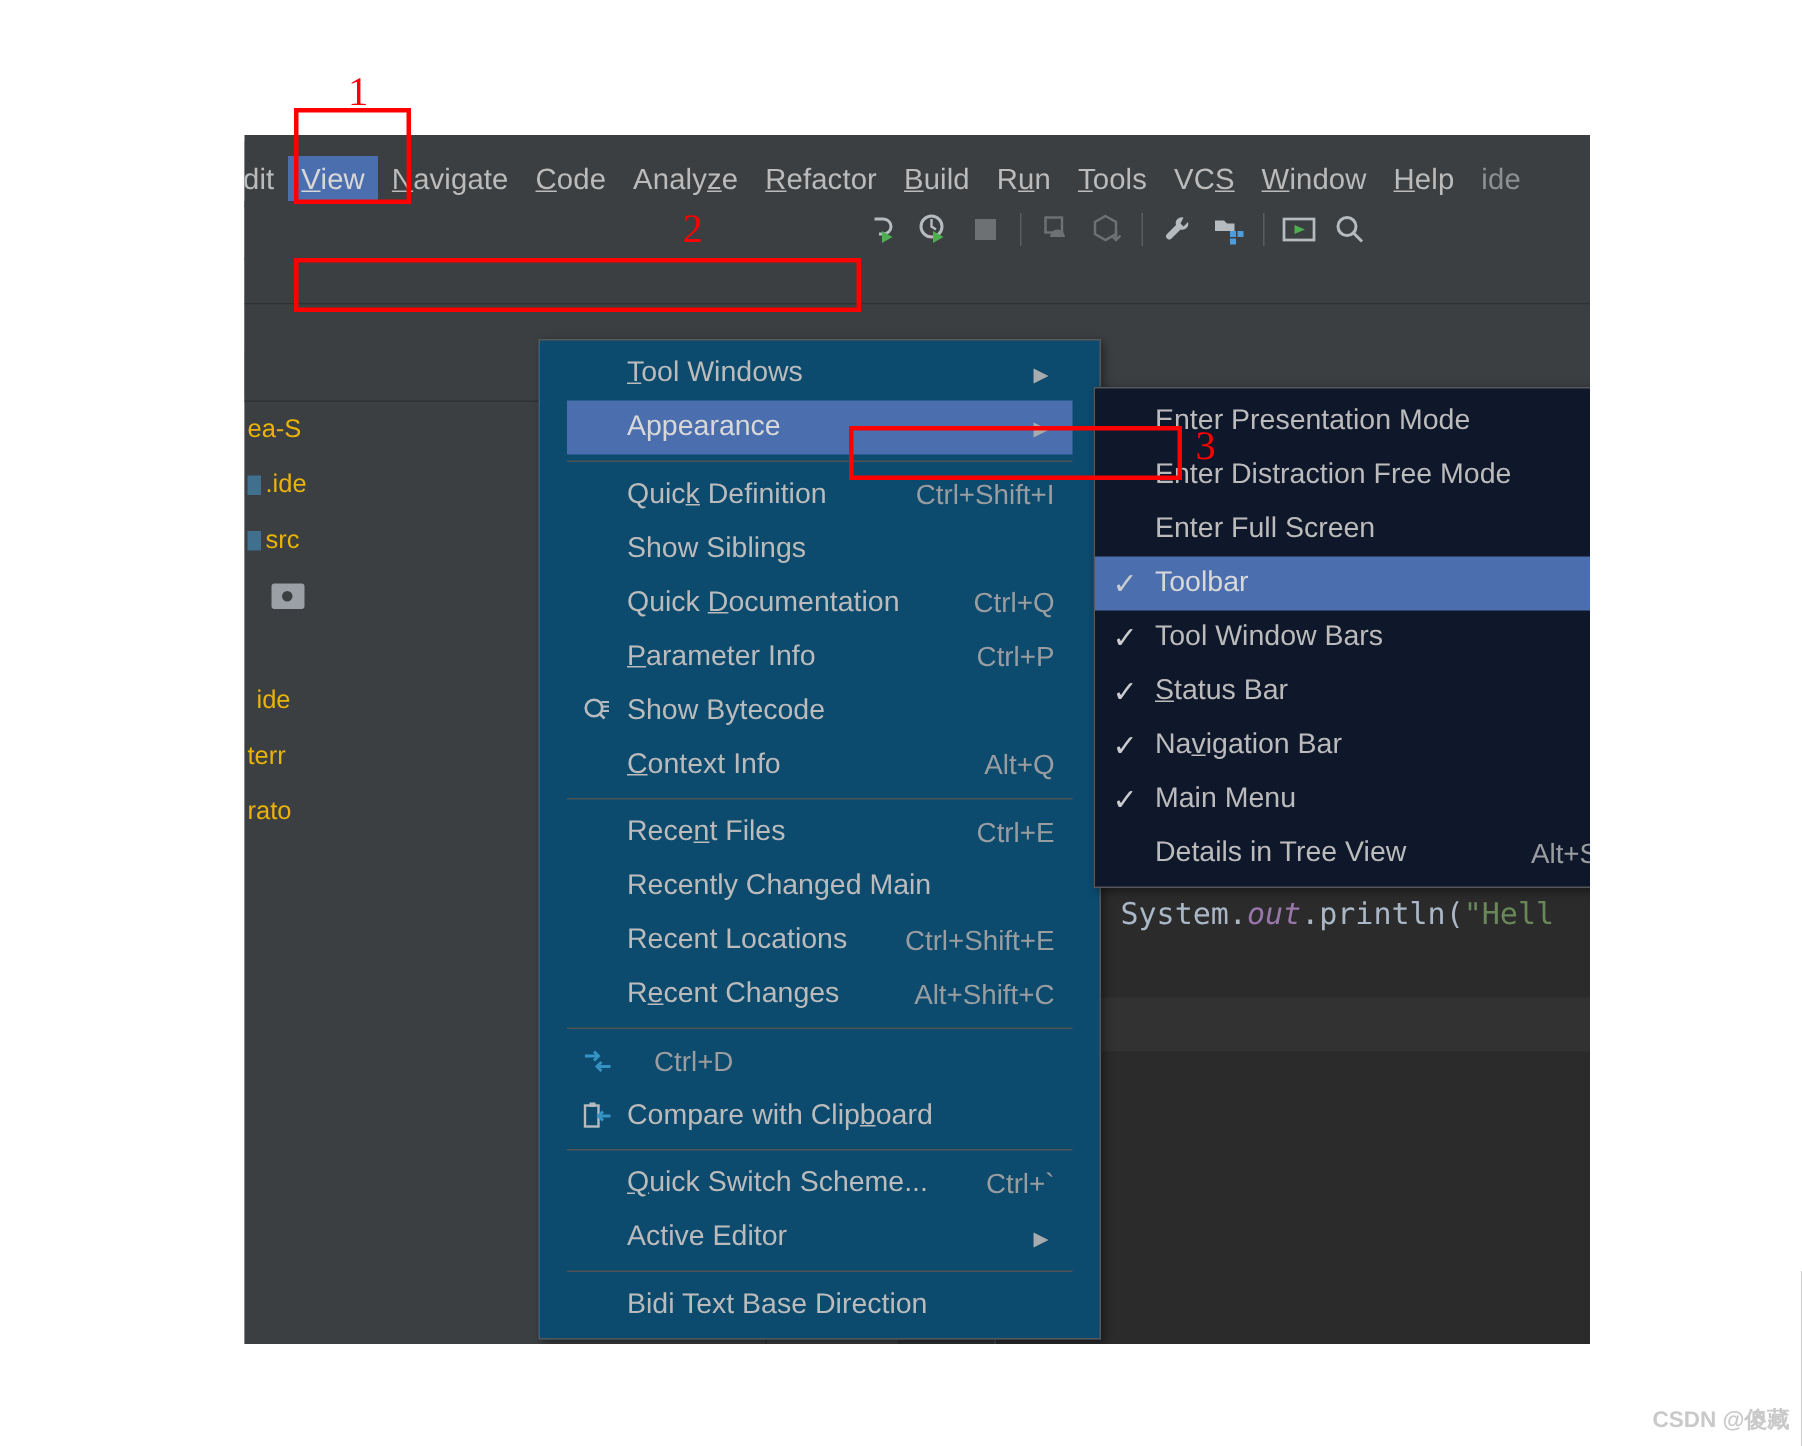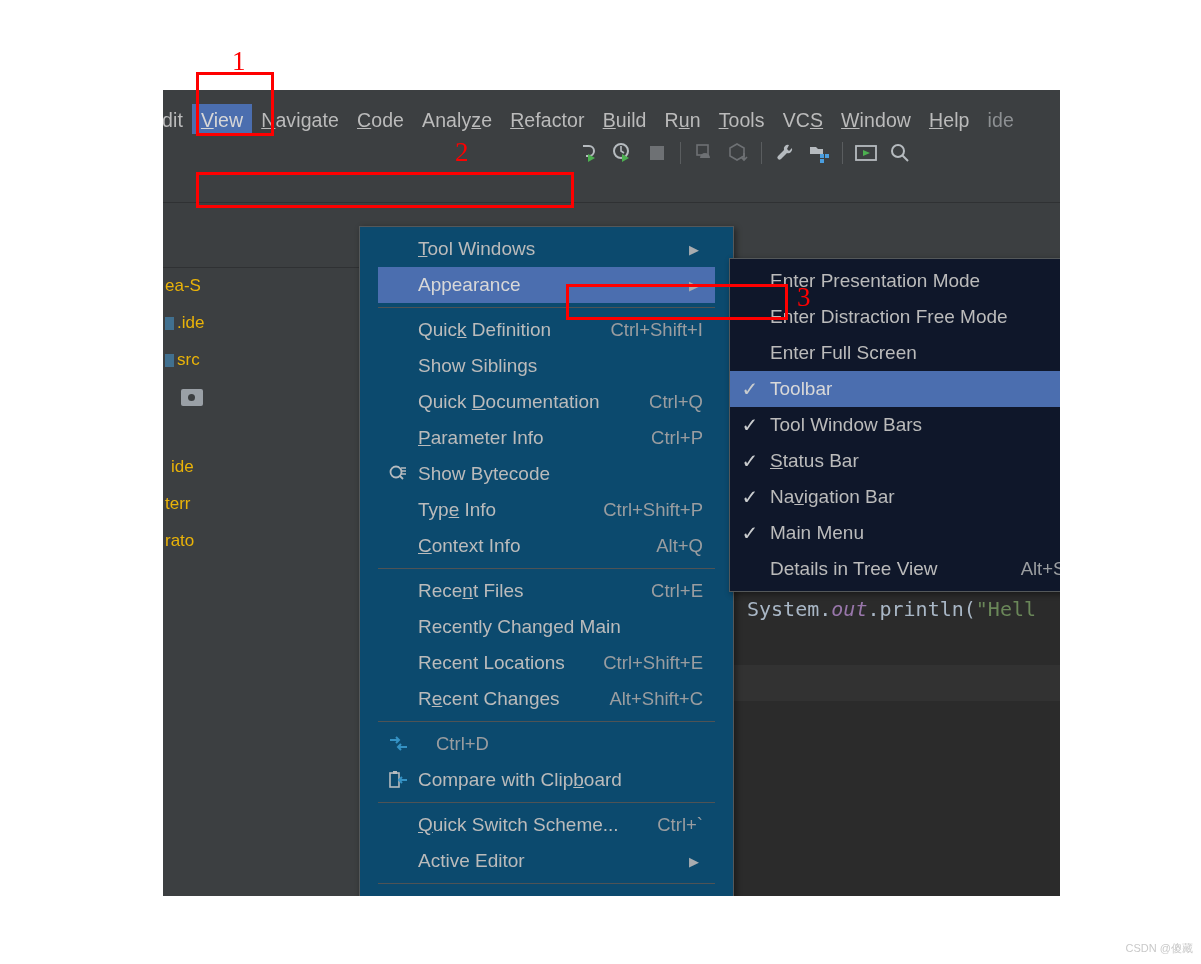--- a/index.html
+++ b/index.html
@@ -243,21 +243,22 @@
     font-size: 27px;
     font-family: "Liberation Serif", serif;
     line-height: 1;
   }
 
   #watermark {
     position: absolute;
     right: 8px;
     bottom: 8px;
     color: #c9c9c9;
-    font-size: 11px;
+    font-size: 15px;
+    font-weight: bold;
   }
 
   
   svg { display: block; }
 </style>
 </head>
 <body>
 
 <div id="ide-window">
 
@@ -445,25 +446,20 @@
         <svg width="21" height="21" viewBox="0 0 21 21">
           <circle cx="8" cy="8" r="5.5" fill="none" stroke="#b6bbbf" stroke-width="1.8"></circle>
           <path d="M11.5 11.5 L15 15" stroke="#b6bbbf" stroke-width="1.8"></path>
           <path d="M13 4 h5 M13 7 h5 M13 10 h5" stroke="#b6bbbf" stroke-width="1.4"></path>
         </svg>
       </span>
       <span class="lbl">Show Bytecode</span>
       <span class="acc"></span>
     </div>
 
-    <div class="mitem">
-      <span class="ico"></span>
-      <span class="lbl">Typ<span class="mn">e</span> Info</span>
-      <span class="acc">Ctrl+Shift+P</span>
-    </div>
 
     <div class="mitem">
       <span class="ico"></span>
       <span class="lbl"><span class="mn">C</span>ontext Info</span>
       <span class="acc">Alt+Q</span>
     </div>
 
     <div class="msep"></div>
 
     <div class="mitem">

